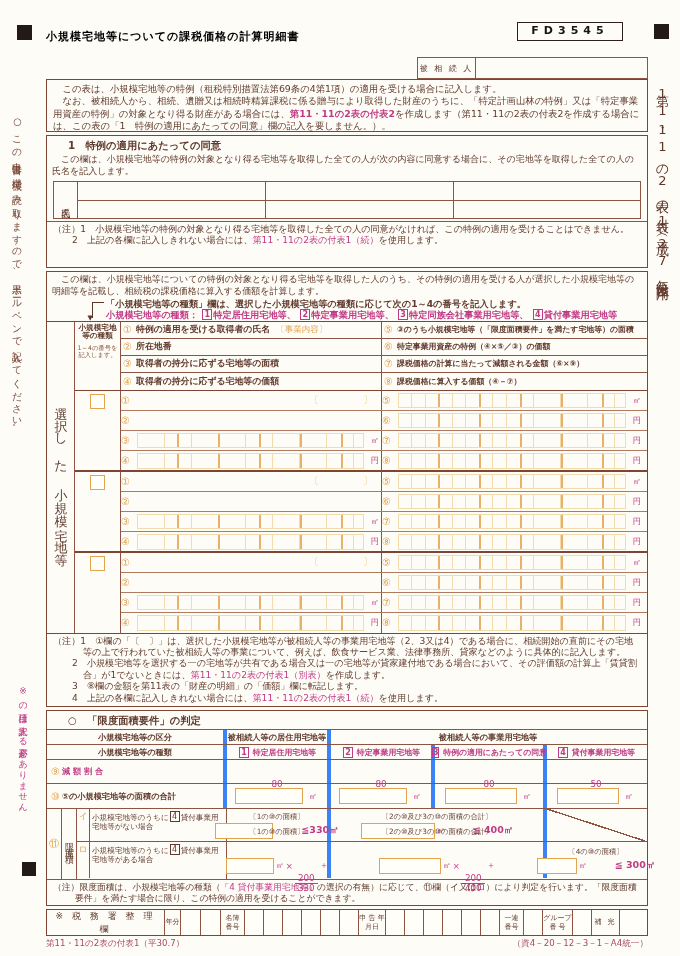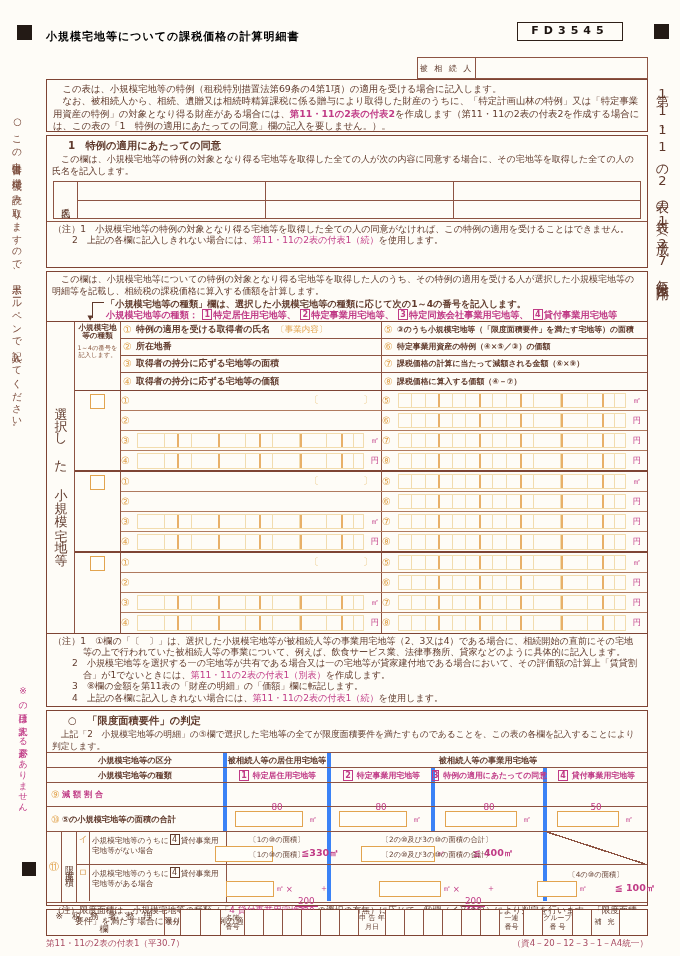--- a/index.html
+++ b/index.html
@@ -416,21 +416,20 @@
       <div class="noteline"><span>（注）1　①欄の「〔　〕」は、選択した小規模宅地等が被相続人等の事業用宅地等（2、3又は4）である場合に、相続開始の直前にその宅地等の上で行われていた被相続人等の事業について、例えば、飲食サービス業、法律事務所、貸家などのように具体的に記入します。</span></div>
       <div class="noteline cont"><span>2　小規模宅地等を選択する一の宅地等が共有である場合又は一の宅地等が貸家建付地である場合において、その評価額の計算上「賃貸割合」が1でないときには、</span><span class="pink">第11・11の2表の付表1（別表）</span><span>を作成します。</span></div>
       <div class="noteline cont"><span>3　⑧欄の金額を第11表の「財産の明細」の「価額」欄に転記します。</span></div>
       <div class="noteline cont"><span>4　上記の各欄に記入しきれない場合には、</span><span class="pink">第11・11の2表の付表1（続）</span><span>を使用します。</span></div>
     </div>
   </div>
 
   <div class="box" id="judge">
     <div class="head">
       <div class="h1"><span>○</span>　<span>「限度面積要件」の判定</span></div>
-      <div class="p" style="font-size:8.8px">　上記「2　小規模宅地等の明細」の⑤欄で選択した宅地等の全てが限度面積要件を満たすものであることを、この表の各欄を記入することにより判定します。</div>
     </div>
     <div id="jtable">
       <div class="jr" style="height:15px">
         <div class="jc w-lab jh">小規模宅地等の区分</div>
         <div class="jc w1 jh">被相続人等の居住用宅地等</div>
         <div class="jc jh" style="width:314px">被相続人等の事業用宅地等</div>
       </div>
       <div class="jr" style="height:15px">
         <div class="jc w-lab jh">小規模宅地等の種類</div>
         <div class="jc w1 typ pink"><span class="sq">1</span>&nbsp;<span>特定居住用宅地等</span></div>
@@ -534,21 +533,21 @@
                   <span>×</span>
                   <span class="frac"><span class="fn">200</span><span class="fd">400</span></span>
                   <span>＋</span>
                 </span>
             </div>
             <div class="jc stack w4">
               <span class="cap">〔4の⑩の面積〕</span>
               <span class="mexp">
                   <span class="inp" style="width:40px"></span>
                   <span style="font-size:8px" class="pink">㎡</span>
-                  <span class="limit">≦ 100㎡</span>
+                  <span class="limit">≦ 300㎡</span>
                 </span>
             </div>
           </div>
         </div>
       </div>
     </div>
     <div class="notes" style="border-top:1px solid #8d5443">
       <div class="noteline" style="padding-left:22px;text-indent:-22px;font-size:8.8px"><span>（注）限度面積は、小規模宅地等の種類（「</span><span class="pink">4 貸付事業用宅地等</span><span>」の選択の有無）に応じて、⑪欄（イ又はロ）により判定を行います。「限度面積要件」を満たす場合に限り、この特例の適用を受けることができます。</span></div>
     </div>
   </div>

